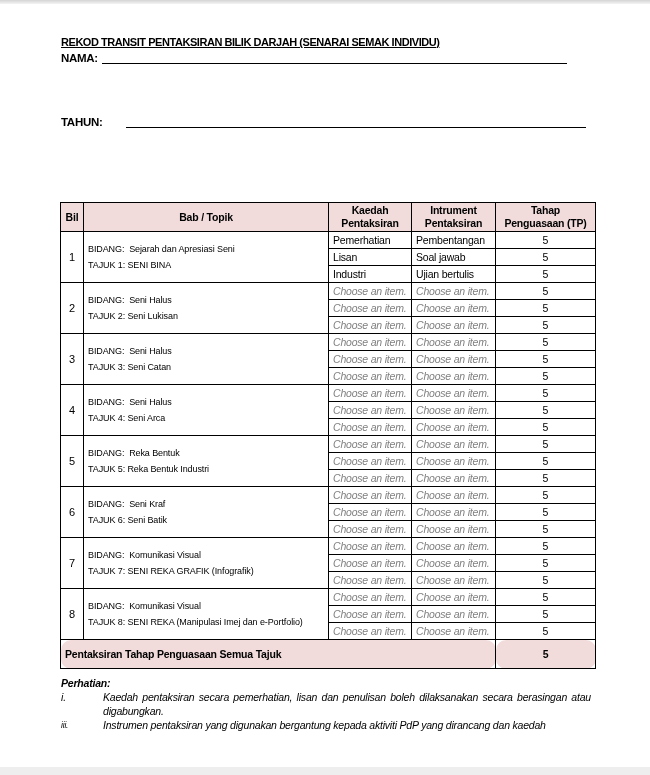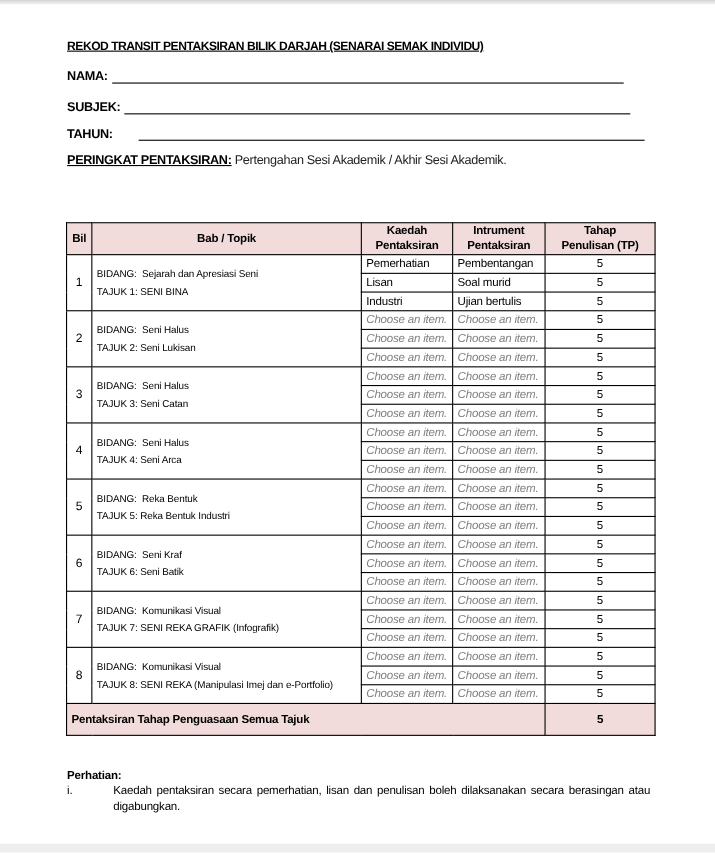--- a/index.html
+++ b/index.html
@@ -11,21 +11,21 @@
     background:linear-gradient(#d4d4d4,#f4f4f4); }
   .bottombar { position:absolute; left:0; top:767px; width:650px; height:8px; background:#eeeeee; }
   .page { position:absolute; left:0; top:0; width:650px; height:660px; }
 
   .title { position:absolute; left:61px; top:36px; font-size:11px; font-weight:bold;
     text-decoration:underline; letter-spacing:-0.45px; white-space:nowrap; }
 
   .field { position:absolute; left:61px; font-size:11.5px; font-weight:bold; letter-spacing:-0.3px;
     display:flex; align-items:flex-end; }
   .field .line { border-bottom:1px solid #000; height:11px; margin-left:4px; }
-  .f-nama { top:64px;text-align:right; } .f-nama .line { width:465px; }
+  .f-nama { top:52px;text-align:right; } .f-nama .line { width:465px; }
   .f-subjek { top:92px; } .f-subjek .line { width:460px; }
   .f-tahun { top:116px;gap:20px; } .f-tahun .line { width:460px; }
 
   .peringkat { position:absolute; left:61px; top:140px; font-size:11.5px; letter-spacing:-0.3px; white-space:nowrap; }
   .peringkat b { text-decoration:underline; text-decoration-thickness:0.5px; }
   .peringkat .val { color:#222; }
 
   table.main { position:absolute; left:60px; top:202px; width:536px; border-collapse:collapse;
     font-size:10.5px; table-layout:fixed; }
   table.main td, table.main th { border:1px solid #000; padding:0 4px; }
@@ -33,86 +33,79 @@
     height:28px; text-align:center; letter-spacing:-0.2px; }
   .col-bil { width:23px; } .col-bab { width:245px; } .col-kaedah { width:83px; }
   .col-instr { width:84px; }
   table.main td { height:16px; line-height:16px; }
   td.bil { text-align:center; font-size:11px; }
   td.bab { font-size:9px; line-height:13px; letter-spacing:-0.1px; }
   td.bab b { font-weight:normal; }
   td.choice { color:#808080; font-size:10.5px; white-space:nowrap; letter-spacing:-0.2px;font-style:italic; }
   td.filled { color:#000; font-size:10.5px; white-space:nowrap; letter-spacing:-0.2px; }
   td.tp { text-align:center; font-size:10.5px; }
-  tr.summary td { background:#f2dcdb; font-weight:bold; height:28px; font-size:10.5px; letter-spacing:-0.2px; }
+  tr.summary td { background:#f2dcdb; font-weight:bold; height:28px; font-size:10.5px; letter-spacing:-0.2px;border-radius:10px; }
   tr.summary td.tp { font-weight:bold; }
 
-  .notes { position:absolute; left:61px; top:699px; width:530px; font-size:10.5px; letter-spacing:-0.2px; }
+  .notes { position:absolute; left:61px; top:677px; width:530px; font-size:10.5px; letter-spacing:-0.2px;font-style:italic; }
   .notes .head { font-weight:bold; margin-bottom:1px; }
   .note { display:flex; line-height:14px; }
   .note .num { width:42px; flex:0 0 42px; }
   .note .num.small { font-size:8.5px; }
   .note .txt { text-align:justify; flex:1; }
 </style>
 </head>
 <body>
 
 <div class="topbar"></div>
 
 <div class="page">
   <div class="title">REKOD TRANSIT PENTAKSIRAN BILIK DARJAH (SENARAI SEMAK INDIVIDU)</div>
 
   <div class="field f-nama">
     <span>NAMA:</span>
     <span class="line"></span>
   </div>
-  <div class="field f-subjek">
-    <span>SUBJEK:</span>
-    <span class="line"></span>
-  </div>
   <div class="field f-tahun">
     <span>TAHUN:</span>
     <span class="line"></span>
   </div>
 
-  <div class="peringkat">
-    <b>PERINGKAT PENTAKSIRAN:</b><span> </span><span class="val">Pertengahan Sesi Akademik / Akhir Sesi Akademik.</span>
-  </div>
 
   <table class="main">
     <colgroup>
       <col class="col-bil">
         <col class="col-bab">
         <col class="col-kaedah">
         <col class="col-instr">
         <col>
     </colgroup>
     <thead>
       <tr>
         <th>Bil</th>
         <th>Bab / Topik</th>
         <th><span>Kaedah</span><br><span>Pentaksiran</span></th>
         <th><span>Intrument</span><br><span>Pentaksiran</span></th>
-        <th><span>Tahap</span><br><span>Penulisan (TP)</span></th>
+        <th><span>Tahap</span><br><span>Penguasaan (TP)</span></th>
       </tr>
     </thead>
     <tbody id="table-body">
         <tr>
           <td class="bil" rowspan="3">1</td>
           <td class="bab" rowspan="3">
             <div><b>BIDANG:</b>&nbsp; <span>Sejarah dan Apresiasi Seni</span></div>
             <div><b>TAJUK</b> <span>1: SENI BINA</span></div>
           </td>
           <td class="filled">Pemerhatian</td>
           <td class="filled">Pembentangan</td>
           <td class="tp">5</td>
         </tr>
         <tr>
           <td class="filled">Lisan</td>
-          <td class="filled">Soal murid</td>
+          <td class="filled">Soal jawab</td>
           <td class="tp">5</td>
         </tr>
         <tr>
           <td class="filled">Industri</td>
           <td class="filled">Ujian bertulis</td>
           <td class="tp">5</td>
         </tr>
         <tr>
           <td class="bil" rowspan="3">2</td>
           <td class="bab" rowspan="3">
@@ -261,16 +254,20 @@
       </tr>
     </tfoot>
   </table>
 
   <div class="notes">
     <div class="head">Perhatian:</div>
     <div class="note">
       <span class="num">i.</span>
       <span class="txt">Kaedah pentaksiran secara pemerhatian, lisan dan penulisan boleh dilaksanakan secara berasingan atau digabungkan.</span>
     </div>
+    <div class="note">
+      <span class="num small">iii.</span>
+      <span class="txt">Instrumen pentaksiran yang digunakan bergantung kepada aktiviti PdP yang dirancang dan kaedah</span>
+    </div>
   </div>
 </div>
 
 <div class="bottombar"></div>
 
 </body></html>

